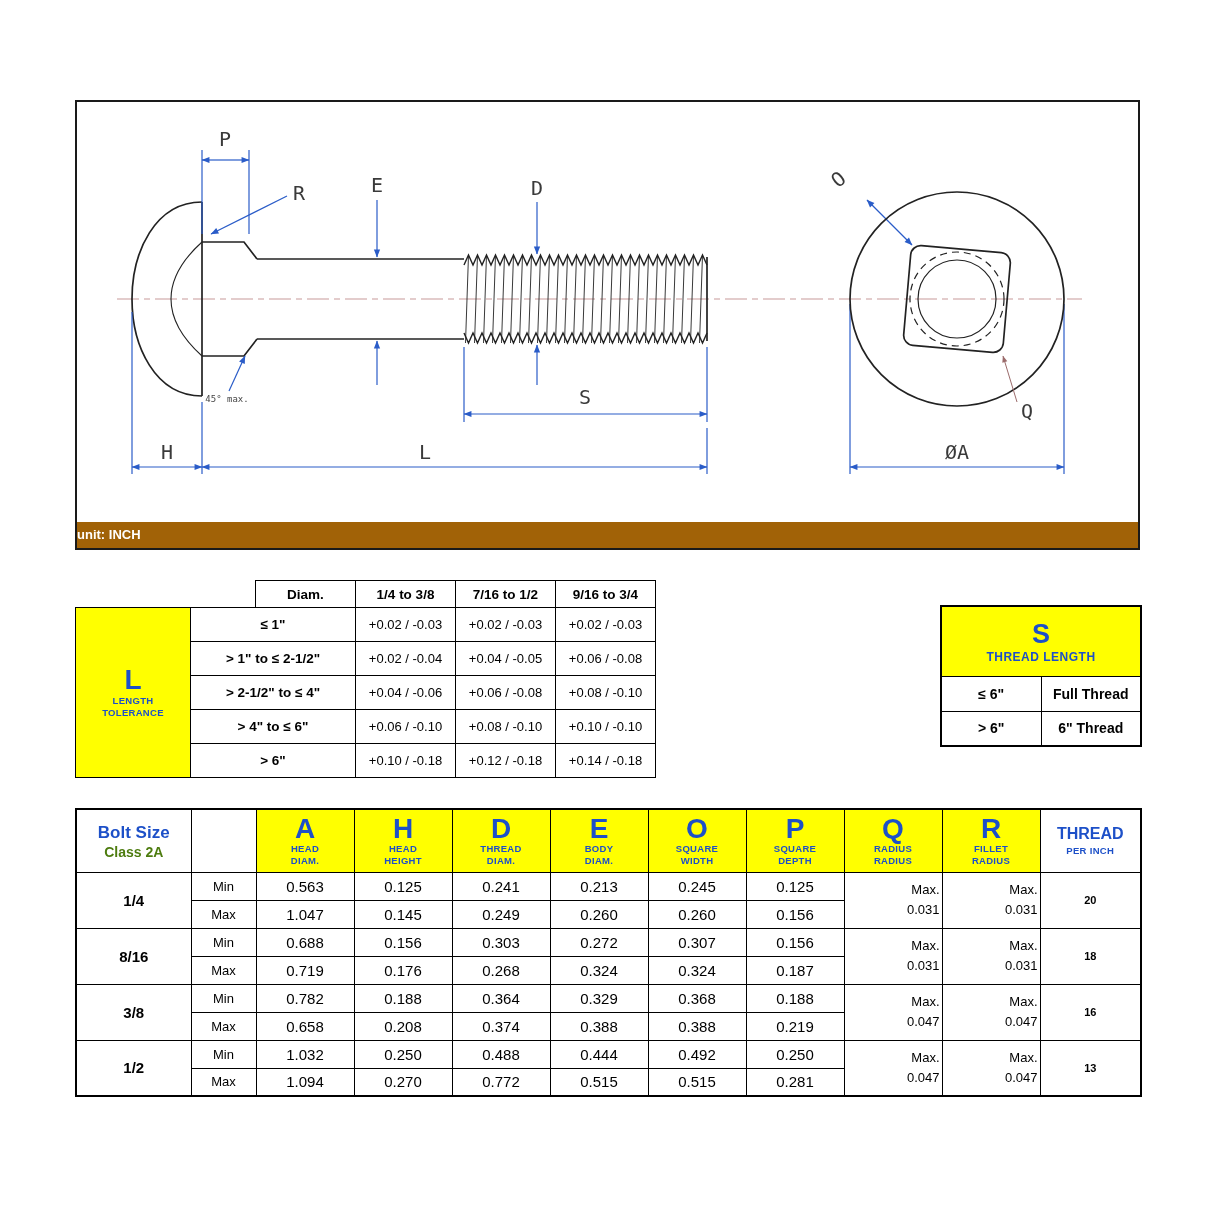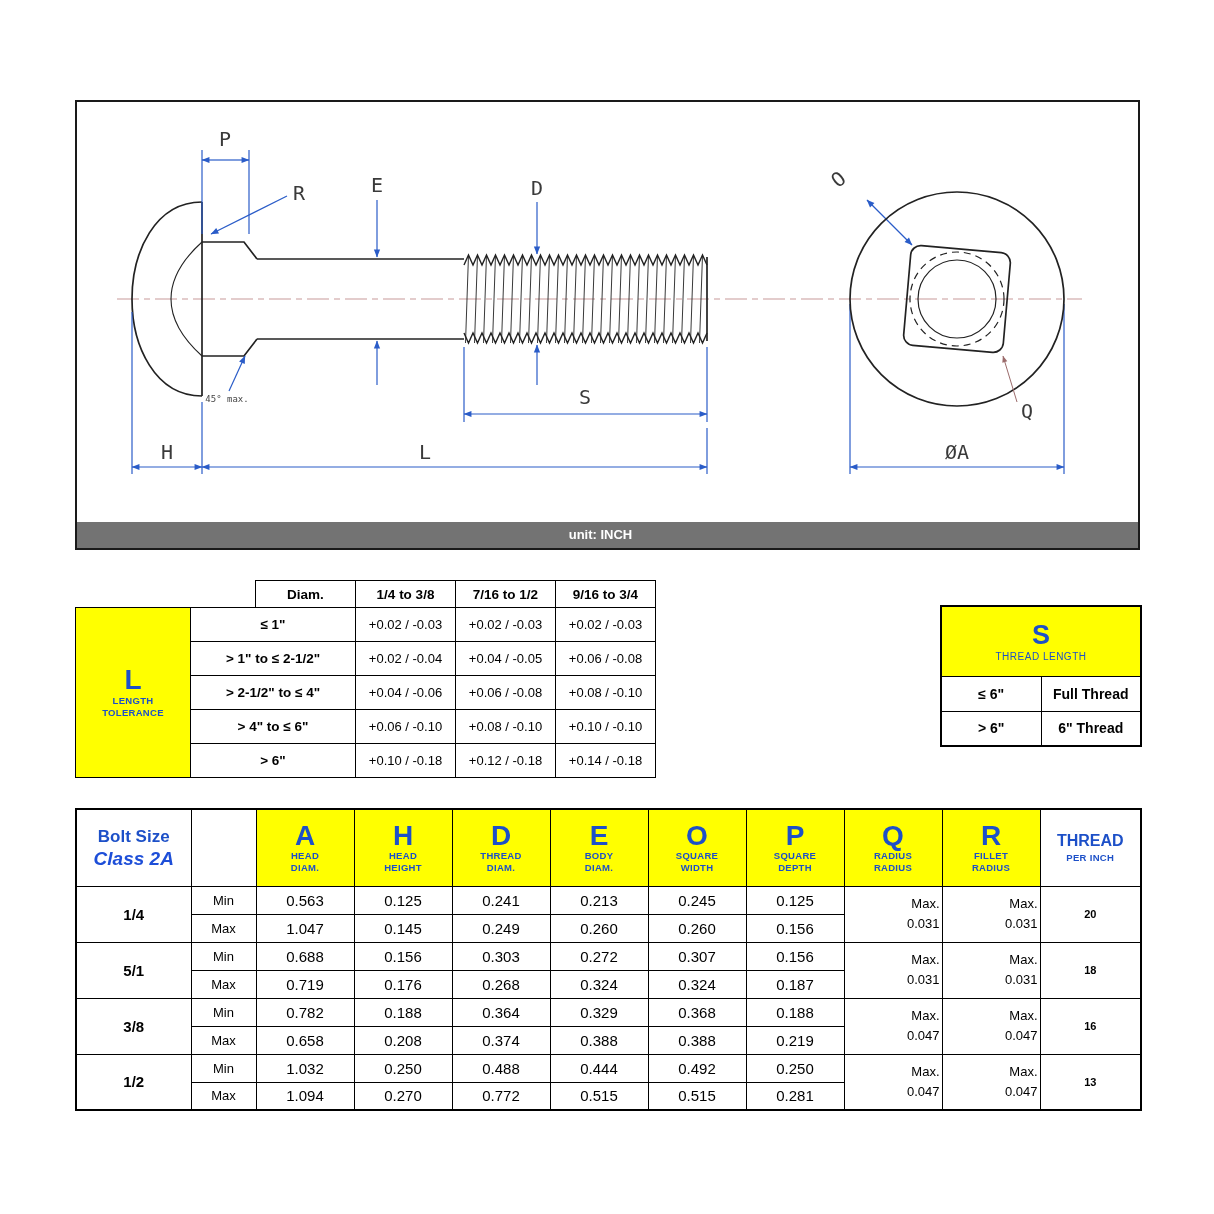--- a/index.html
+++ b/index.html
@@ -9,22 +9,22 @@
     font-family: "Liberation Sans", sans-serif; color: #000;
   }
 
   
   .frame {
     position: absolute; left: 75px; top: 100px; width: 1065px; height: 450px;
     border: 2px solid #1a1a1a; background: #fff;
   }
   .unit-bar {
     position: absolute; left: 0; right: 0; bottom: 0; height: 26px;
-    background: #737373; color: #fff; font-size: 13px; font-weight: bold;
-    line-height: 26px; text-align: center; padding-right: 14px;
+    background: #a16207; color: #fff; font-size: 13px; font-weight: bold;
+    line-height: 26px; text-align: left; padding-right: 14px;
   }
   svg.bolt { position: absolute; left: 0; top: 0; display: block; }
   svg.bolt text {
     font-family: "DejaVu Sans Mono", monospace;
     font-size: 20px; fill: #3a3a3a;
   }
   svg.bolt text.small { font-size: 9px; fill: #444; }
 
   
   table { border-collapse: collapse; position: absolute; table-layout: fixed; background: #fff; }
@@ -41,33 +41,33 @@
   .tol td { font-size: 13px; }
   .tol td.hdr { font-weight: bold; font-size: 13.5px; }
   .tol td.rowlabel { font-weight: bold; font-size: 13.5px; }
 
   
   .stbl { left: 940px; top: 605px; border: 2px solid #000; }
   .stbl tr.head-row { height: 70px; }
   .stbl tr.data-row { height: 35px; }
   .stbl td { font-size: 14px; font-weight: bold; }
   .s-title { font-size: 27px; font-weight: bold; color: #1d50c8; line-height: 1.15; }
-  .s-sub   { font-size: 10px; font-weight: normal; color: #1d50c8; letter-spacing: .5px; }
+  .s-sub   { font-size: 12px; font-weight: bold; color: #1d50c8; letter-spacing: .5px; }
 
   
   .spec { left: 75px; top: 808px; border: 2px solid #000; }
   .spec tr { height: 28px; }
-  .spec tr.hdr-row { height: 77px; }
+  .spec tr.hdr-row { height: 63px; }
   .spec td { font-size: 15px; }
   .spec td.size { font-weight: bold; }
   .spec td.mm { font-size: 13px; }
   .spec td.qr { font-size: 13px; line-height: 1.55; text-align: right; }
   .spec td.tpi { font-weight: bold; font-size: 11px; }
   .bs-title { font-size: 17px; font-weight: bold; color: #1d50c8; line-height: 1.3; }
-  .bs-sub   { font-size: 19px; font-weight: bold; color: #1d4ed8; font-style: italic; }
+  .bs-sub   { font-size: 14px; font-weight: bold; color: #4d7c0f; }
   .th-title { font-size: 16px; font-weight: bold; color: #1d50c8; line-height: 1.3; }
 </style>
 </head>
 <body>
 
 <div class="page">
 
   <div class="frame">
     <svg class="bolt" width="1061" height="420" viewBox="0 0 1061 420">
       <defs>
@@ -340,21 +340,21 @@
       <td class="mm">Max</td>
       <td>1.047</td>
       <td>0.145</td>
       <td>0.249</td>
       <td>0.260</td>
       <td>0.260</td>
       <td>0.156</td>
     </tr>
 
     <tr>
-      <td rowspan="2" class="size">5/1</td>
+      <td rowspan="2" class="size">8/16</td>
       <td class="mm">Min</td>
       <td>0.688</td>
       <td>0.156</td>
       <td>0.303</td>
       <td>0.272</td>
       <td>0.307</td>
       <td>0.156</td>
       <td rowspan="2" class="qr">
         <div>Max.</div>
         <div>0.031</div>

